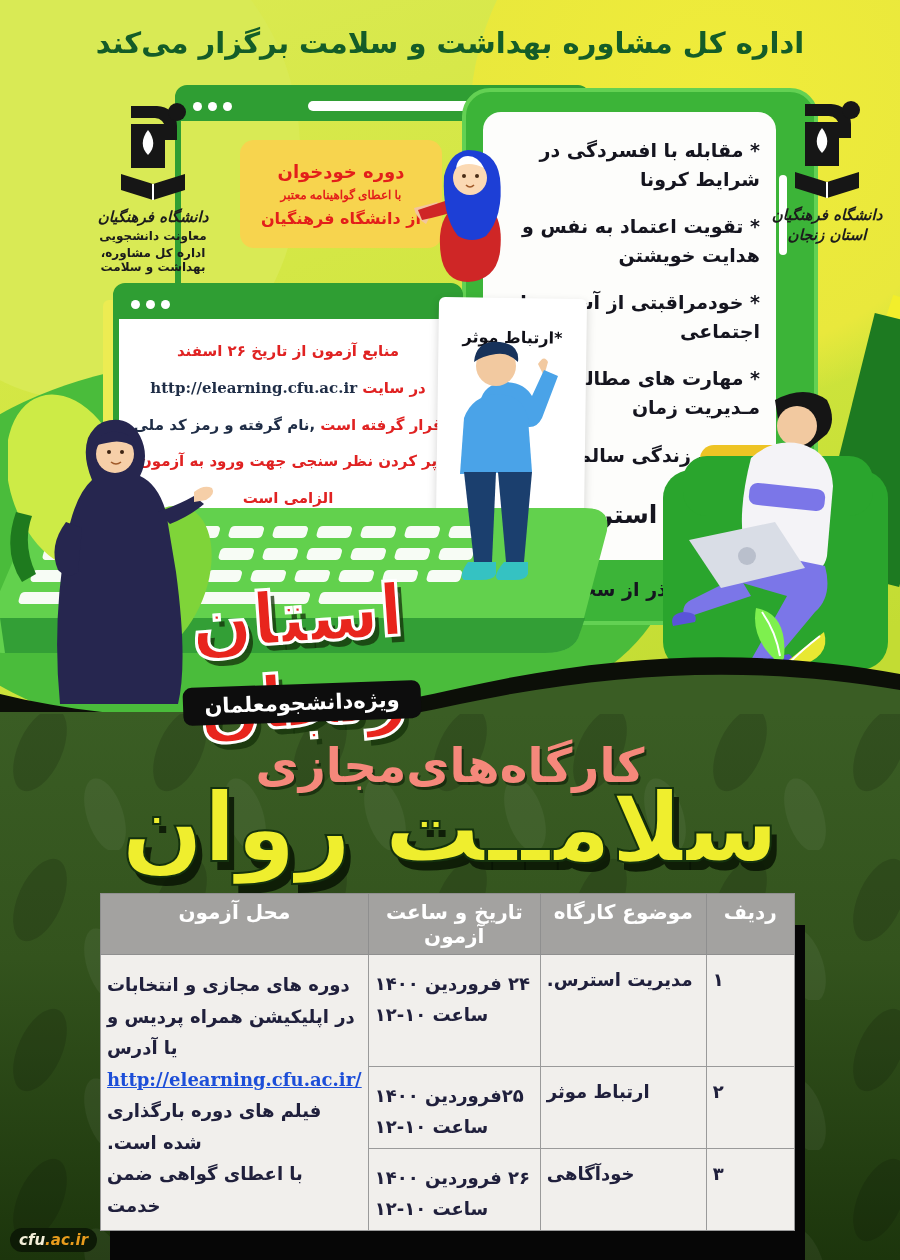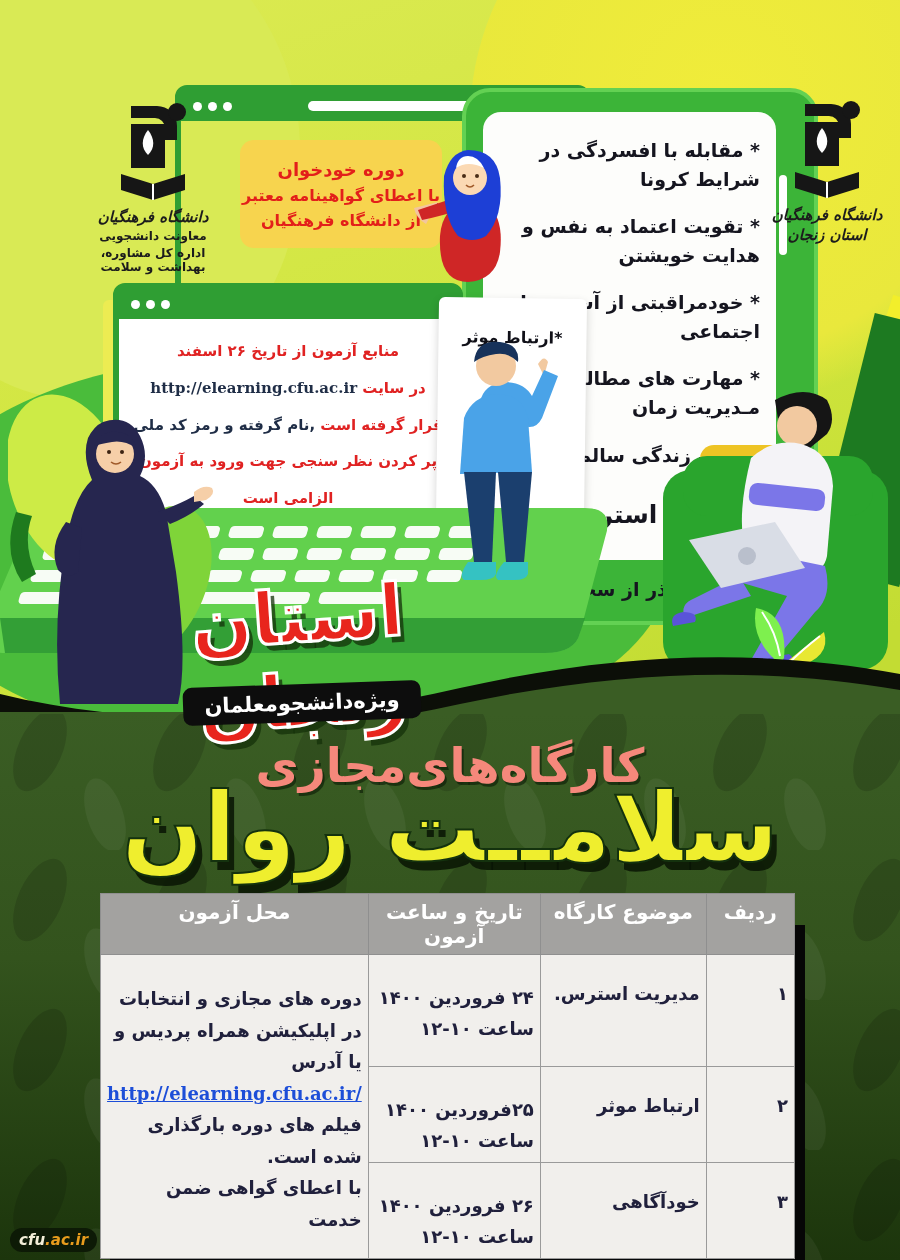--- a/index.html
+++ b/index.html
@@ -28,21 +28,21 @@
   .dot { width:9px; height:9px; border-radius:50%; background:#fff; display:inline-block; }
   .addr-pill { width:170px; height:10px; border-radius:6px; background:#fff; margin-left:70px; }
   .win1 { left:175px; top:85px; width:415px; height:232px; }
   .win2 { left:113px; top:283px; width:350px; height:252px; background:#fff; }
   .win2-accent { left:103px; top:300px; width:16px; height:228px; background:#ecec52; border-radius:6px; }
 
   
   .badge { left:240px; top:140px; width:202px; height:108px; background:#f7d44e; border-radius:14px;
     display:flex; flex-direction:column; justify-content:center; gap:6px; text-align:center;
     color:#e31f1a; font-weight:bold; direction:rtl; }
-  .badge .b1 { font-size:18px; } .badge .b2 { font-size:16px; } .badge .b3 { font-size:16px; }
+  .badge .b1 { font-size:18px; } .badge .b2 { font-size:12px;font-family:Liberation Serif, serif; } .badge .b3 { font-size:16px; }
 
   
   .logo-box { width:150px; text-align:center; color:#1c1c1c; direction:rtl; }
   .logo-left { left:78px; top:98px; }
   .logo-right { left:762px; top:96px; width:130px; }
   .logo-calli { font-size:15px; font-weight:bold; font-style:italic; margin-top:2px; }
   .logo-sub { font-size:12px; font-weight:bold; margin-top:3px; }
 
   
   .tablet { left:462px; top:88px; width:356px; height:537px; background:#3cb438;
@@ -87,21 +87,21 @@
   .main-title { left:60px; top:772px; width:780px; text-align:center; font-size:96px; font-weight:800;
     color:#efee2e; direction:rtl; -webkit-text-stroke:2px #14320e;
     text-shadow:6px 9px 0 rgba(8,20,4,.85); }
 
   
   .sched { left:100px; top:893px; width:695px; border-collapse:collapse; direction:rtl;
     box-shadow:10px 32px 0 #060606; background:#f1efec; }
   .sched th { background:#a3a2a0; color:#fff; font-size:20px; font-weight:800;
     border:1px solid #8f8f8f; padding:6px 4px; vertical-align:top; }
   .sched td { background:#f1efec; color:#20203c; font-size:18px; font-weight:700;
-    border:1px solid #9a9a9a; text-align:right; vertical-align:top; padding:28px 6px 6px; }
+    border:1px solid #9a9a9a; text-align:left; vertical-align:top; padding:14px 6px 6px; }
   .sched .dt span { display:block; line-height:1.7; }
   .loc-cell { font-size:17px; line-height:1.75; }
   .loc-link { color:#1d4ed8; font-weight:800; text-decoration:underline; direction:ltr; unicode-bidi:embed;
     display:block; font-family:"DejaVu Serif", serif; font-size:18px; }
 
   .watermark { left:10px; top:1228px; background:#0d1a06; padding:3px 9px; font-style:italic;
     font-weight:800; font-size:15px; direction:ltr;border-radius:12px; }
   .wm-cfu { color:#f3eed8; } .wm-suffix { color:#e89c1d; }
 
   .htitle { left:70px; top:26px; width:760px; text-align:center; font-size:29px; font-weight:800;
@@ -111,20 +111,21 @@
 <body>
 
 <div class="poster">
 
   <div class="abs blob-lime-left"></div>
   <div class="abs blob-yellow"></div>
   <div class="abs wedge-yellow-right"></div>
   <div class="abs wedge-dark-right"></div>
   <div class="abs blob-green-center"></div>
 
+  <div class="abs htitle">اداره کل مشاوره بهداشت و سلامت برگزار می‌کند</div>
 
   <div class="abs window win1">
     <div class="winbar">
       <span class="dot"></span>
       <span class="dot"></span>
       <span class="dot"></span>
       <span class="addr-pill"></span>
     </div>
   </div>
 

